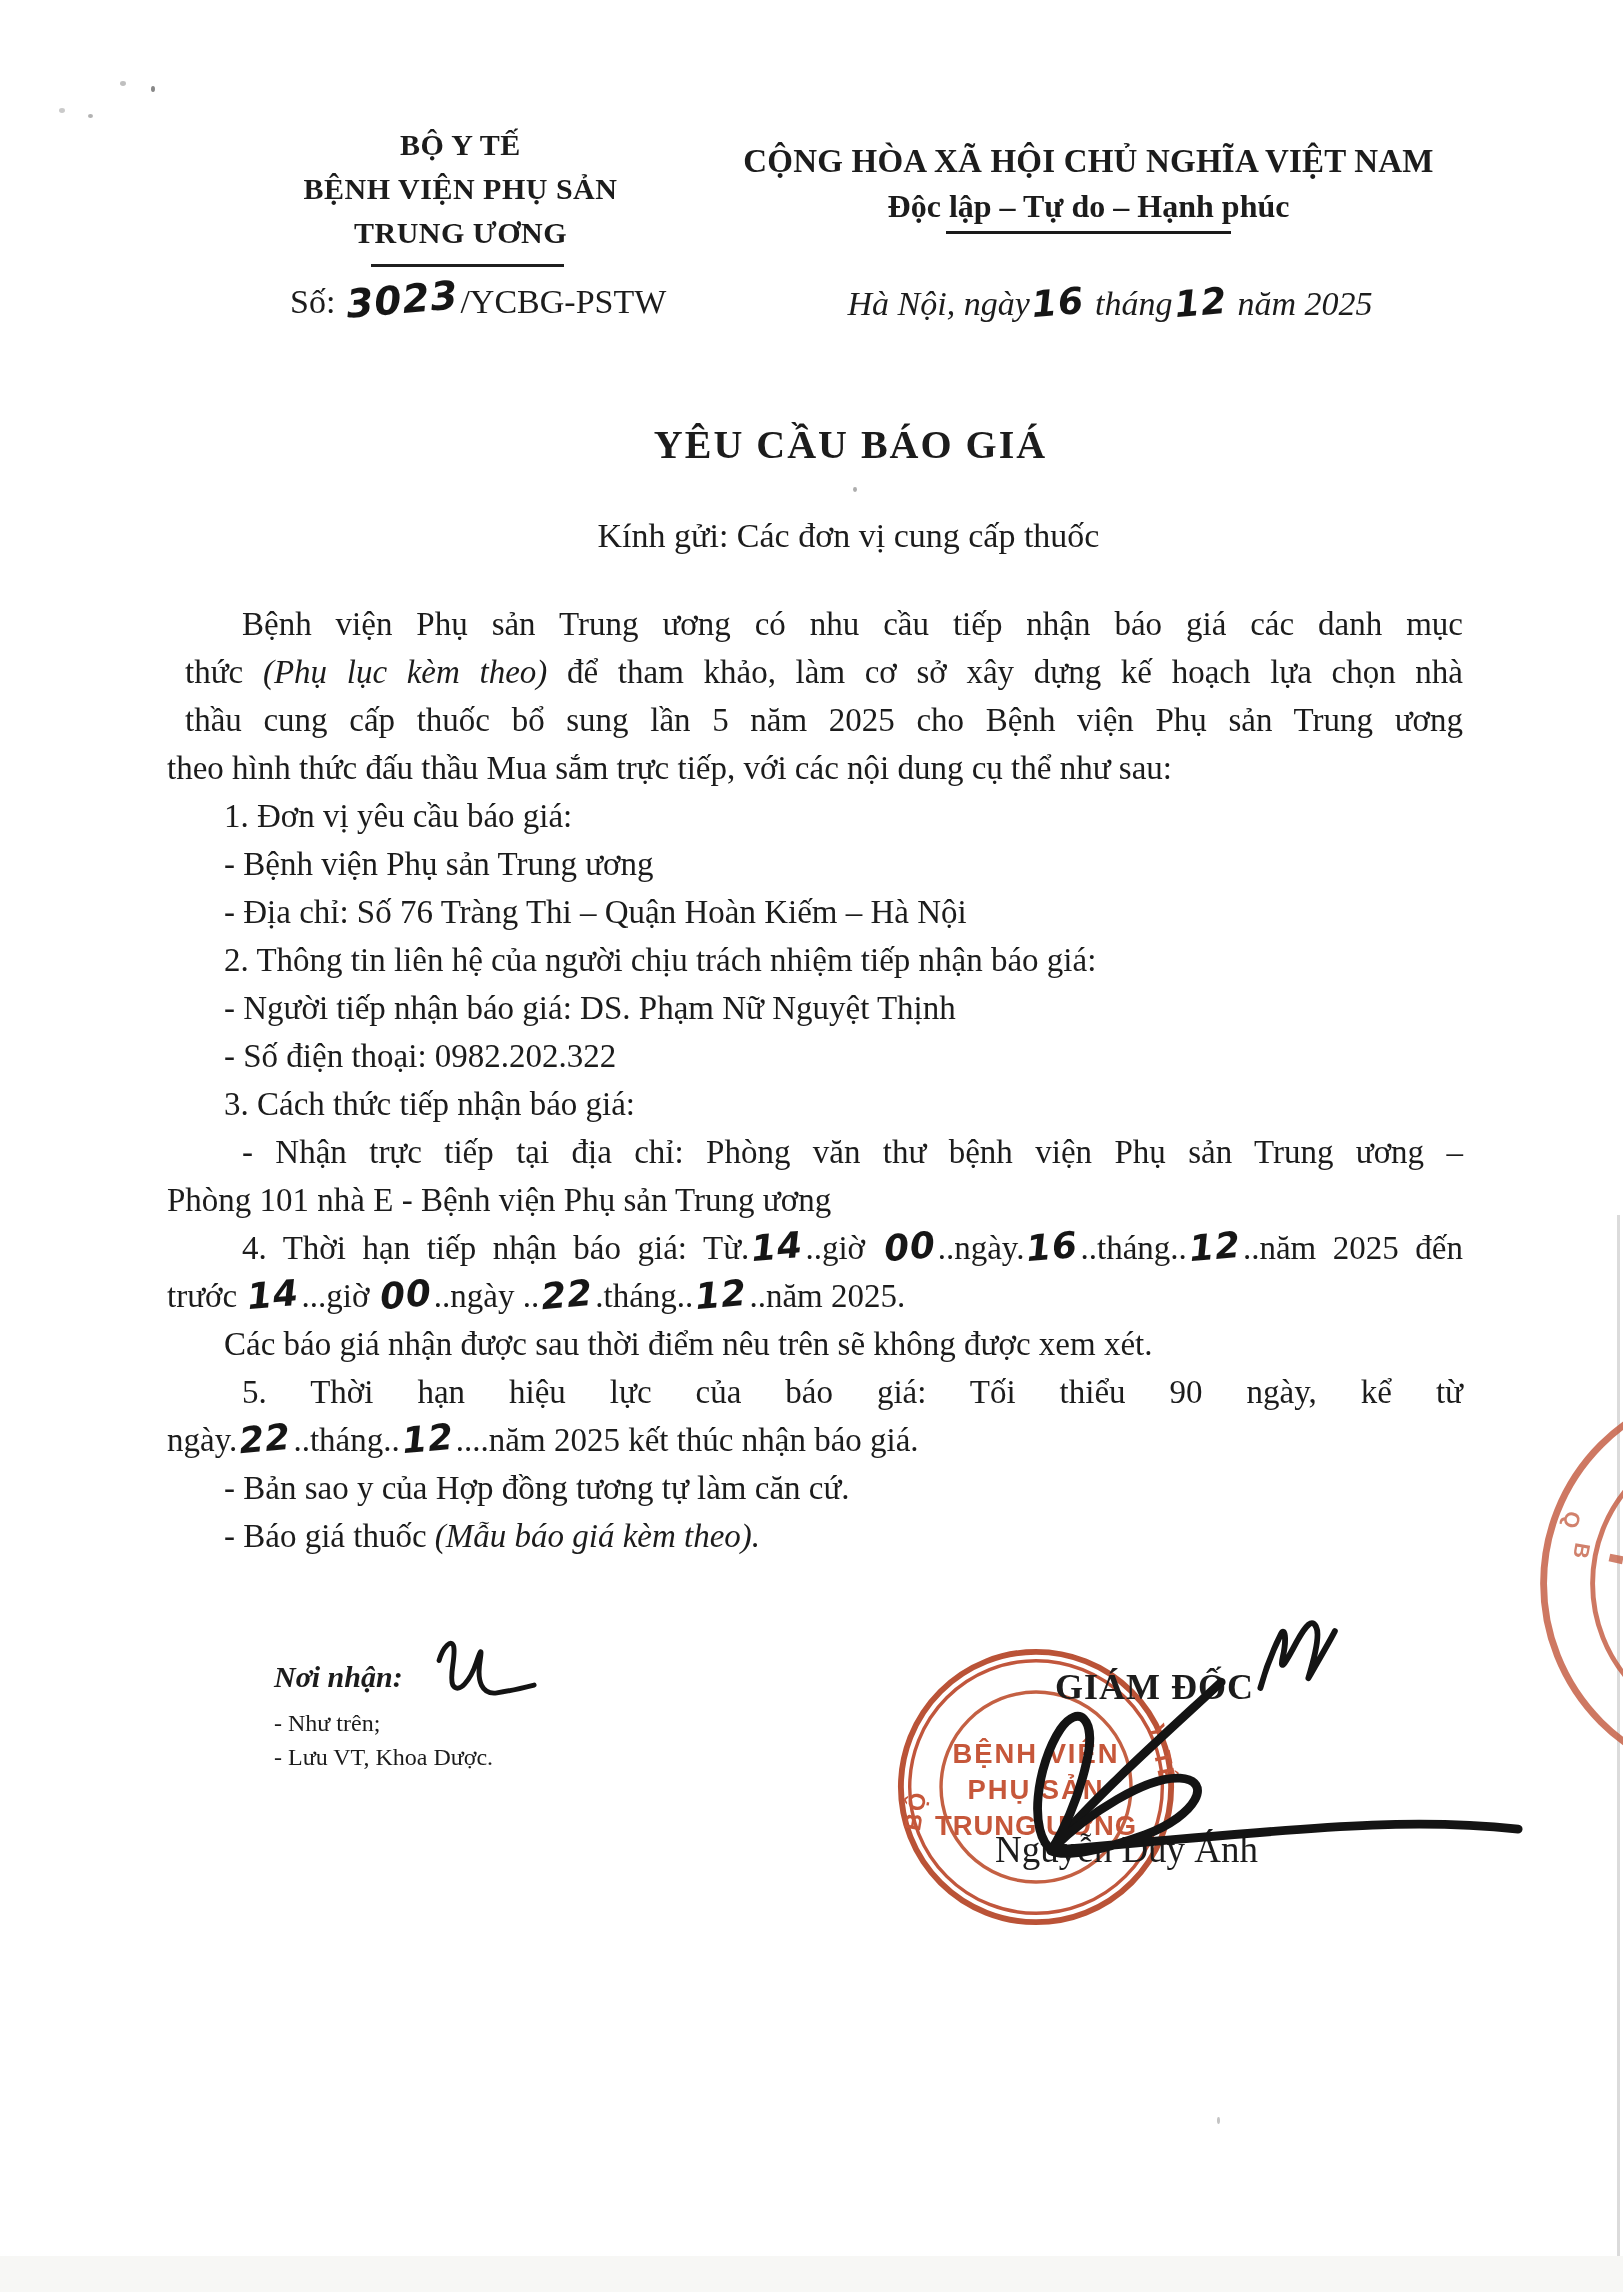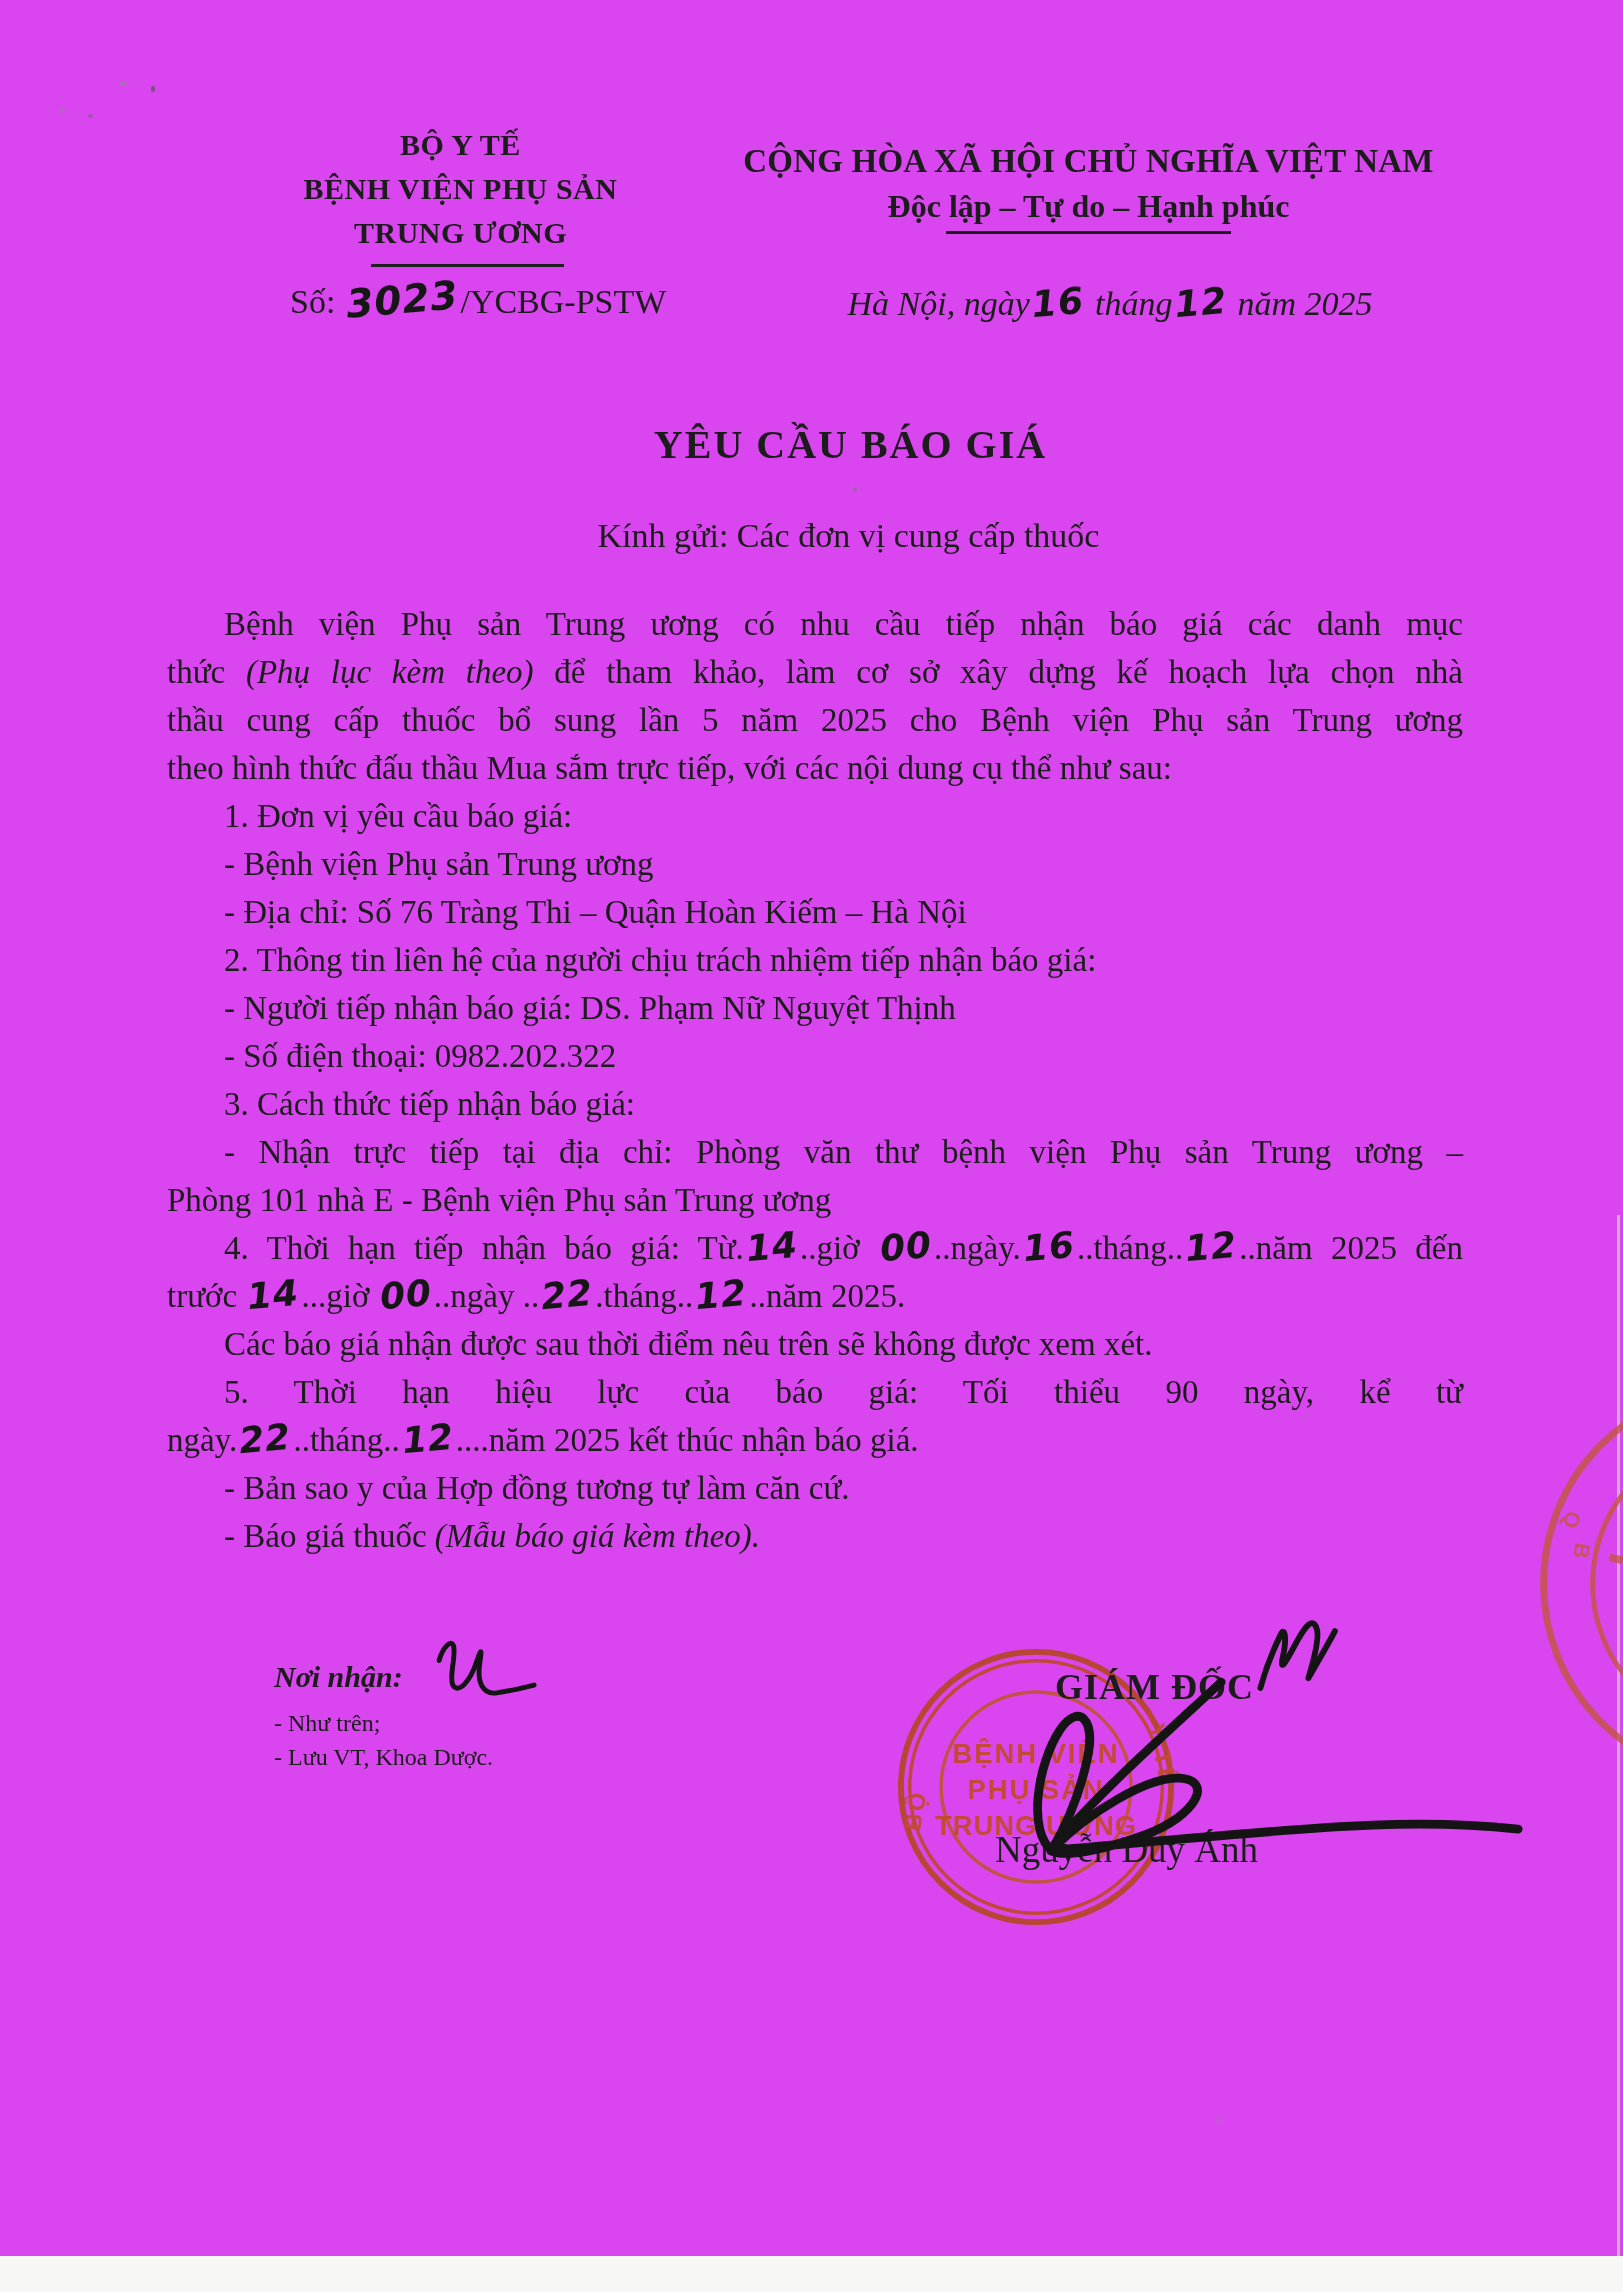--- a/index.html
+++ b/index.html
@@ -1,19 +1,19 @@
 <!DOCTYPE html>
 <html><head>
 <meta charset="utf-8">
 <style>
   html,body{margin:0;padding:0;background:#e8e8e8;}
   .page{
     position:relative;
     width:1623px;height:2293px;
-    background:#d946ef;
+    background:#ffffff;
     overflow:hidden;
     font-family:"Liberation Serif","DejaVu Serif",serif;
     color:#1c1c1c;
   }
   
   .hdr-left{position:absolute;left:235px;top:123px;width:451px;text-align:center;}
   .hdr-left .l1{font-size:30px;font-weight:bold;line-height:44px;letter-spacing:0.5px;}
   .hdr-left .l2,.hdr-left .l3{font-size:30px;font-weight:bold;line-height:44px;letter-spacing:0.5px;}
   .hdr-left-underline{position:absolute;left:371px;top:264px;width:193px;height:2.9px;background:#1f1f1f;}
   .doc-num{position:absolute;left:290px;top:280px;font-size:34px;white-space:nowrap;}
@@ -32,21 +32,21 @@
   }
   .doc-num .hw{font-size:39px;}
   
   .title{position:absolute;top:421px;left:39px;width:1623px;text-align:center;
          font-size:40px;font-weight:bold;letter-spacing:2px;}
   .salutation{position:absolute;top:517px;left:37px;width:1623px;text-align:center;font-size:34px;}
   
   .body-text{position:absolute;left:167px;top:600px;width:1296px;}
   .line{height:48px;line-height:48px;font-size:33px;overflow:visible;}
   .line.ind{padding-left:57px;}
-  .line.just{text-align:justify;text-align-last:justify;}
+  .line.just{text-align:justify;text-align-last:justify;margin-left:18px;}
   .it{font-style:italic;}
   .line .hw{font-size:36px;}
   
   .footer-left{position:absolute;left:274px;top:1660px;}
   .noi-nhan{font-size:30px;font-weight:bold;font-style:italic;margin-bottom:11.8px;}
   .recip-item{font-size:24px;line-height:34px;}
   .giam-doc{position:absolute;left:1019px;top:1666px;width:235px;text-align:right;
             font-size:36px;font-weight:bold;letter-spacing:1px;z-index:3;}
   .sig-name{position:absolute;left:995px;top:1828px;width:284px;text-align:left;
             font-size:37px;font-weight:normal;z-index:3;}

